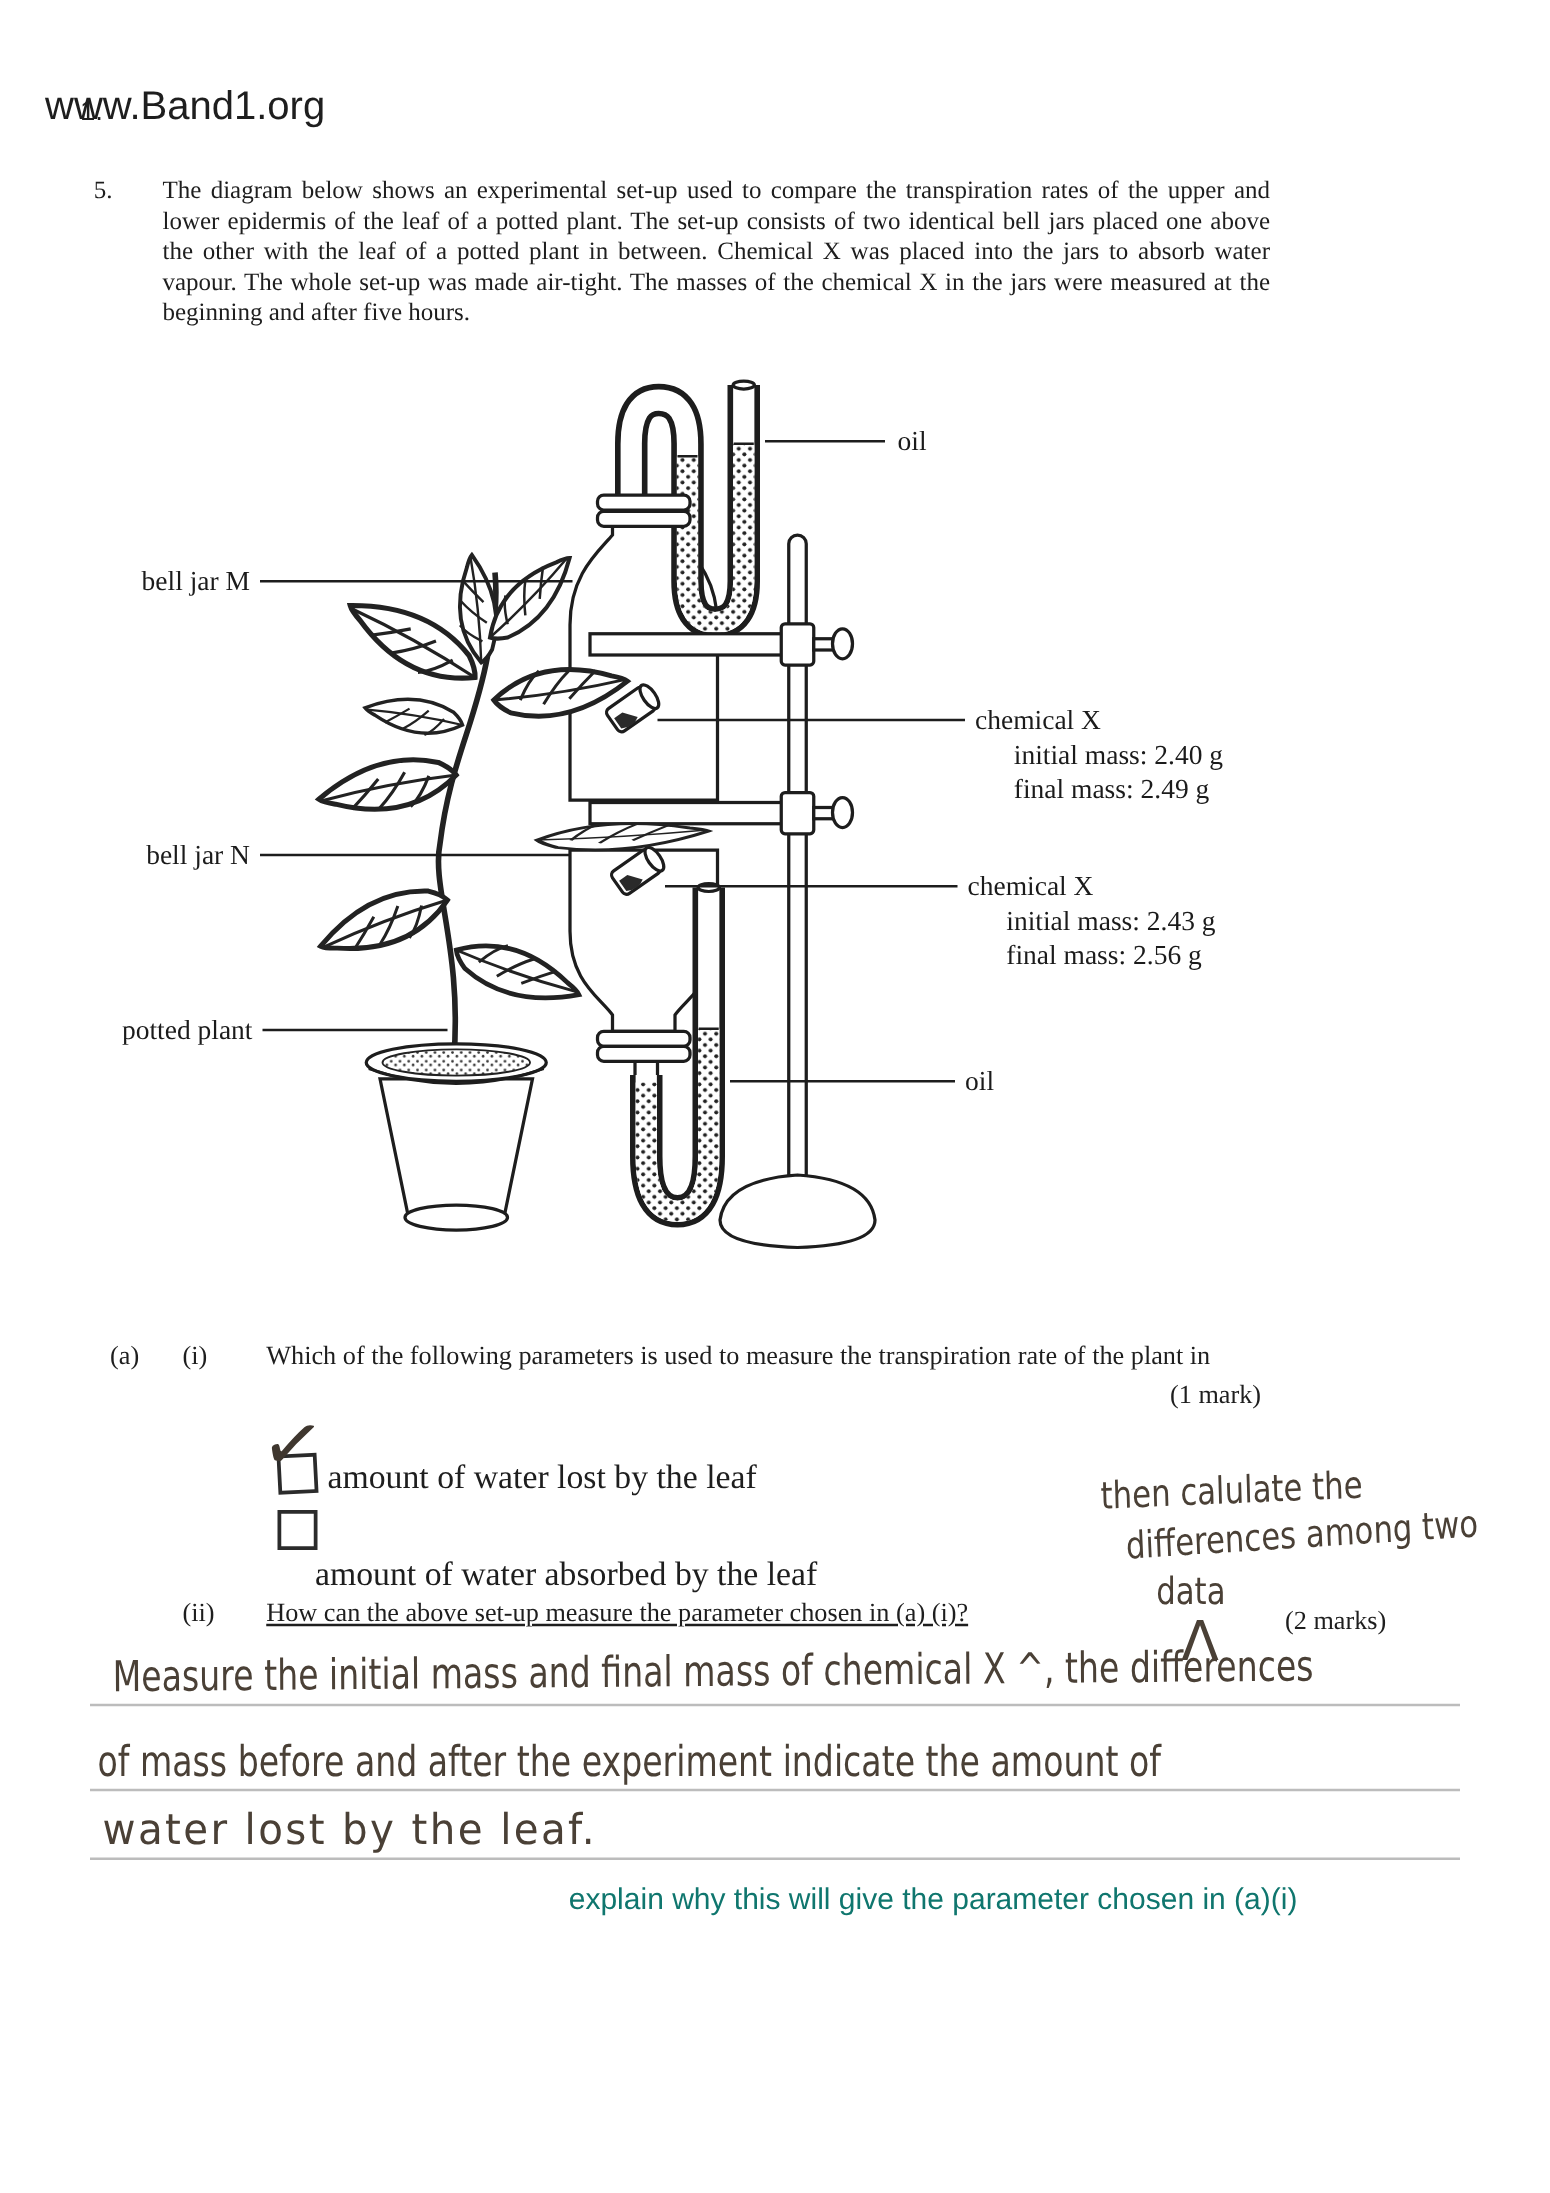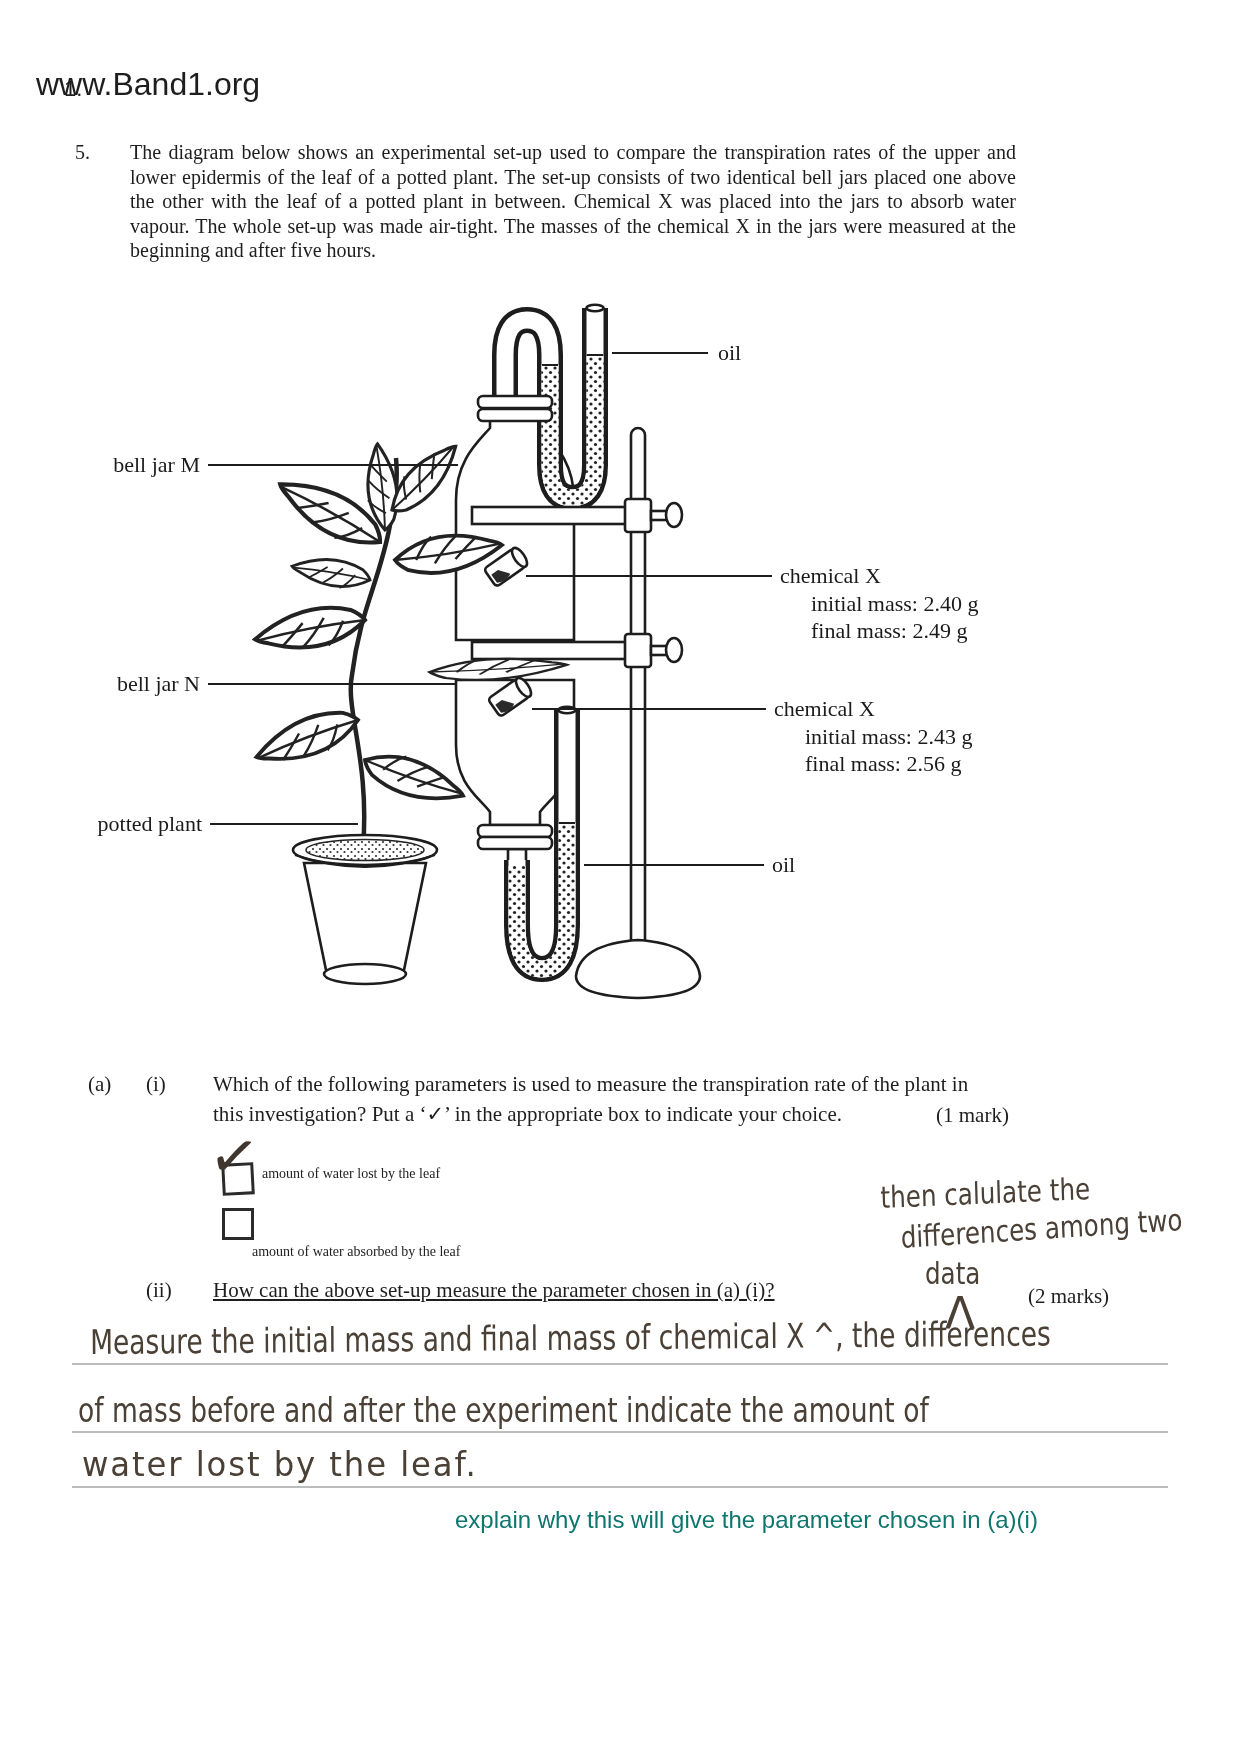--- a/index.html
+++ b/index.html
@@ -5,21 +5,21 @@
   html,body{margin:0;padding:0;background:#e8e8e8;}
   .page{position:relative;width:1240px;height:1754px;background:#ffffff;overflow:hidden;
         font-family:"Liberation Serif",serif;color:#1e1e1e;}
   .abs{position:absolute;}
   .sans{font-family:"Liberation Sans",sans-serif;}
   .serif{font-family:"Liberation Serif",serif;}
   .qbody{font-size:20px;line-height:24.6px;text-align:justify;}
   .qline{font-size:21px;white-space:nowrap;}
   .marks{font-size:21px;}
   .cbox{border:3px solid #2b2b2b;width:26px;height:26px;background:#fff;}
-  .cbox-label{font-size:14px;white-space:nowrap;}
+  .cbox-label{font-size:27px;white-space:nowrap;}
   .hw{font-family:"DejaVu Sans",sans-serif;color:#4a4036;white-space:nowrap;transform-origin:left top;}
   .rule{height:2px;background:#bcbcbc;}
   .fb{font-family:"Liberation Sans",sans-serif;color:#0f766e;font-size:24px;line-height:28px;white-space:nowrap;}
   svg text{font-family:"Liberation Serif",serif;font-size:22px;fill:#1b1b1b;}
   .tube-outer{fill:none;stroke:#1d1d1d;stroke-width:26px;}
   .tube-inner{fill:none;stroke:#ffffff;stroke-width:17px;}
   .glass{fill:#ffffff;stroke:#1d1d1d;stroke-width:2.6px;}
   .thin{fill:none;stroke:#1d1d1d;stroke-width:2px;}
   .leader{stroke:#1d1d1d;stroke-width:2px;}
   .leaf{fill:#ffffff;stroke:#222;stroke-width:2.6px;}
@@ -153,21 +153,20 @@
     <text x="694" y="436">chemical X</text>
     <text x="725" y="464">initial mass: 2.43 g</text>
     <text x="725" y="491">final mass: 2.56 g</text>
     <text x="122" y="551" text-anchor="end">potted plant</text>
     <text x="692" y="592">oil</text>
   </svg>
 
   <div class="abs qline" style="left:88px;top:1072px;">(a)</div>
   <div class="abs qline" style="left:146px;top:1072px;">(i)</div>
   <div class="abs qline" style="left:213px;top:1072px;">Which of the following parameters is used to measure the transpiration rate of the plant in</div>
-  <div class="abs qline" style="left:213px;top:1102px;">this investigation? Put a ‘✓’ in the appropriate box to indicate your choice.</div>
   <div class="abs marks" style="left:936px;top:1103px;">(1 mark)</div>
 
   <div class="abs cbox" style="left:222px;top:1163px;transform:rotate(-3deg);"></div>
   <div class="abs hw" style="left:214px;top:1118px;font-size:60px;transform:rotate(8deg);color:#3f372f;">✓</div>
   <div class="abs cbox-label" style="left:262px;top:1166px;">amount of water lost by the leaf</div>
 
   <div class="abs cbox" style="left:222px;top:1208px;"></div>
   <div class="abs cbox-label" style="left:252px;top:1212px;margin-top:32px;">amount of water absorbed by the leaf</div>
 
   <div class="abs hw" style="left:880px;top:1180px;font-size:30px;transform:scaleX(0.82) rotate(-2deg);">then calulate the</div>

